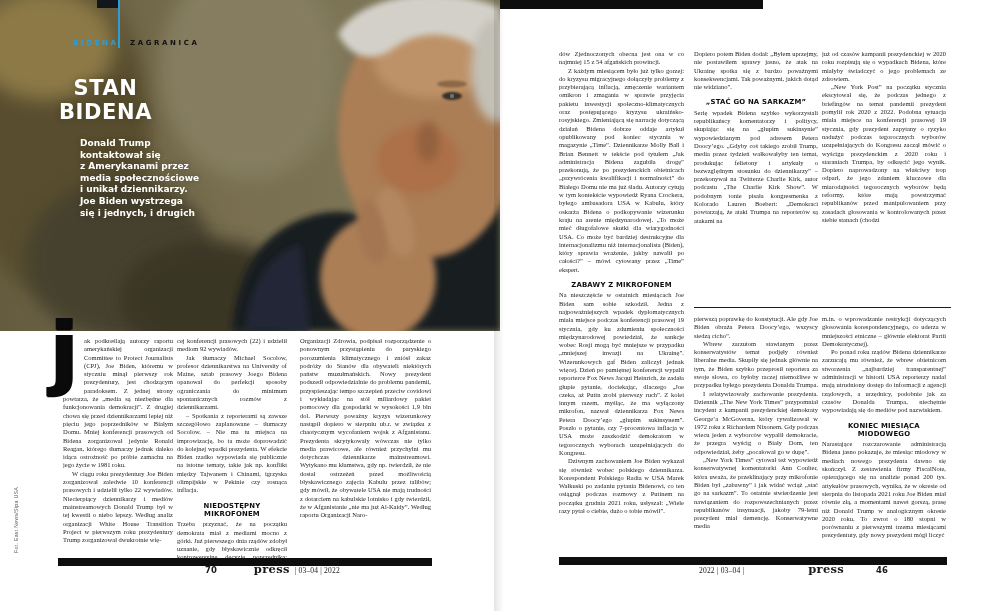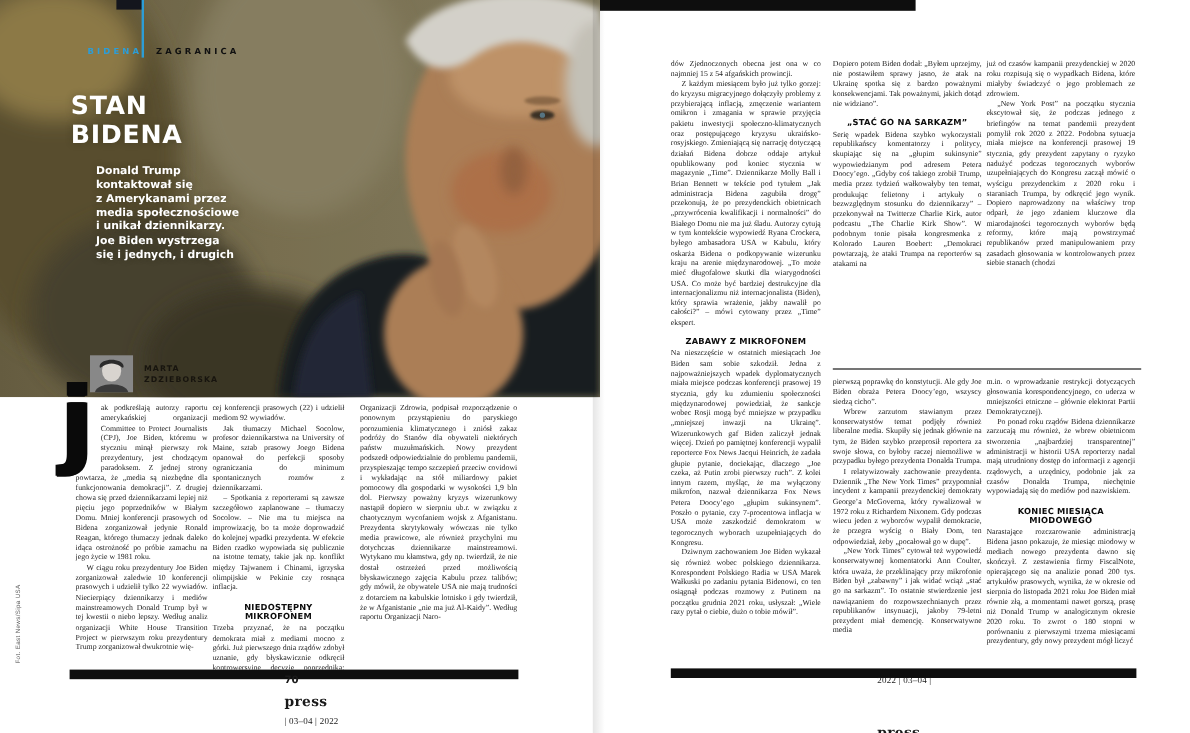--- a/index.html
+++ b/index.html
@@ -11,21 +11,21 @@
   .top-tab{position:absolute;left:97px;top:0;width:22px;height:8px;background:#14161d;}
   .kicker-line{position:absolute;left:118px;top:0;width:2px;height:48px;background:#2d9dd6;}
   .top-bar{position:absolute;left:500px;top:0;width:263px;height:9px;background:#0e0e0e;}
   .kicker{position:absolute;top:39px;font-family:"DejaVu Sans",sans-serif;font-size:7px;font-weight:bold;
           letter-spacing:2.6px;line-height:8px;}
   .kicker.media{left:73px;color:#2d9dd6;}
   .kicker.zagranica{left:130px;color:#101010;}
   
   .title{position:absolute;left:59px;top:76px;color:#ffffff;font-family:"DejaVu Sans",sans-serif;
          font-weight:800;font-size:21px;line-height:24px;letter-spacing:.6px;white-space:pre-line;
-         text-shadow:0 0 6px rgba(40,40,20,.35);}
+         text-shadow:0 0 6px rgba(40,40,20,.35);text-align:center;}
   .lede{position:absolute;left:60px;top:138px;width:128px;color:#ffffff;font-family:"DejaVu Sans",sans-serif;
         font-weight:700;font-size:9px;line-height:11.6px;white-space:pre-line;text-shadow:0 0 5px rgba(40,40,20,.4);margin-left:20px;}
   
   .author{position:absolute;left:75px;top:296px;display:flex;gap:9px;align-items:center;}
   .avatar{width:36px;height:31px;display:block;}
   .author-name{font-family:"DejaVu Sans",sans-serif;font-size:6.5px;font-weight:bold;letter-spacing:.9px;
                color:#17140e;line-height:8.5px;white-space:pre-line;}
   
   .credit{position:absolute;left:13px;top:553px;transform-origin:0 0;transform:rotate(-90deg);
           font-family:"Liberation Sans",sans-serif;font-size:5.2px;letter-spacing:.3px;color:#5a5a5a;white-space:nowrap;}
@@ -53,21 +53,21 @@
   
   .pullquote{position:absolute;left:694px;top:250px;width:255px;height:54px;overflow:hidden;
              font-family:"Liberation Sans",sans-serif;font-weight:bold;font-size:10.2px;line-height:12.6px;
              letter-spacing:-.1px;color:#0c0c0c;text-align:left;}
   .pq-rule{position:absolute;left:694px;top:307px;width:257px;height:1px;background:#1c1c1c;}
   
   .bar{position:absolute;height:8px;background:#0e0e0e;}
   #lp-bar{left:58px;top:558px;width:374px;}
   #rp-bar{left:559px;top:557px;width:388px;}
   .footer{position:absolute;top:562px;display:flex;gap:5px;align-items:baseline;color:#1a1a1a;
-          font-family:"Liberation Serif",serif;font-size:8px;flex-direction:column;}
+          font-family:"Liberation Serif",serif;font-size:8px;}
   #lp-footer{left:205px;} #rp-footer{left:699px;gap:32px;}
   .pagenum{font-weight:bold;font-family:"DejaVu Sans",sans-serif;font-size:8.5px;}
   .brand{font-weight:900;font-size:11.5px;letter-spacing:.3px;font-family:"DejaVu Serif",serif;margin-left:32px;}
   .issue{font-size:7.5px;letter-spacing:.2px;}
   
   .gutter{position:absolute;left:494px;top:0;width:10px;height:611px;pointer-events:none;
           background:linear-gradient(90deg,rgba(0,0,0,.10),rgba(0,0,0,0));}
 </style>
 </head>
 <body>
@@ -135,31 +135,20 @@
   <h1 class="title" style="margin:0;">STAN
 BIDENA</h1>
   <div class="lede">Donald Trump
 kontaktował się
 z Amerykanami przez
 media społecznościowe
 i unikał dziennikarzy.
 Joe Biden wystrzega
 się i jednych, i drugich</div>
 
-  <div class="author">
-    <svg class="avatar" viewBox="0 0 36 31">
-      <rect width="36" height="31" fill="#9a9a9a"></rect>
-      <rect width="36" height="31" fill="#6f6f6f" opacity=".4"></rect>
-      <ellipse cx="18" cy="13" rx="8" ry="9" fill="#d8d4cf"></ellipse>
-      <path d="M8,9 C9,2 27,2 28,9 C28,13 25,7 18,7 C11,7 8,13 8,9 Z" fill="#2b2b2b"></path>
-      <path d="M4,31 C6,22 30,22 32,31 Z" fill="#3a3a3a"></path>
-    </svg>
-    <div class="author-name">MARTA
-ZDZIEBORSKA</div>
-  </div>
 
   <div class="credit">Fot. East News/Sipa USA</div>
 
   <div class="dropcap">j</div>
 
   <div class="col" id="lp-c1">
     <div class="dropcap-spacer"></div>
     <span><p class="cont">ak podkreślają autorzy raportu amerykańskiej organizacji Committee to Protect Journalists (CPJ), Joe Biden, któremu w styczniu minął pierwszy rok prezydentury, jest chodzącym paradoksem. Z jednej strony powtarza, że „media są niezbędne dla funkcjonowania demokracji”. Z drugiej chowa się przed dziennikarzami lepiej niż pięciu jego poprzedników w Białym Domu. Mniej konferencji prasowych od Bidena zorganizował jedynie Ronald Reagan, którego tłumaczy jednak daleko idąca ostrożność po próbie zamachu na jego życie w 1981 roku.</p><p class="">W ciągu roku prezydentury Joe Biden zorganizował zaledwie 10 konferencji prasowych i udzielił tylko 22 wywiadów. Niecierpiący dziennikarzy i mediów mainstreamowych Donald Trump był w tej kwestii o niebo lepszy. Według analiz organizacji White House Transition Project w pierwszym roku prezydentury Trump zorganizował dwukrotnie wię-</p></span>
   </div>
   <div class="col" id="lp-c2">

